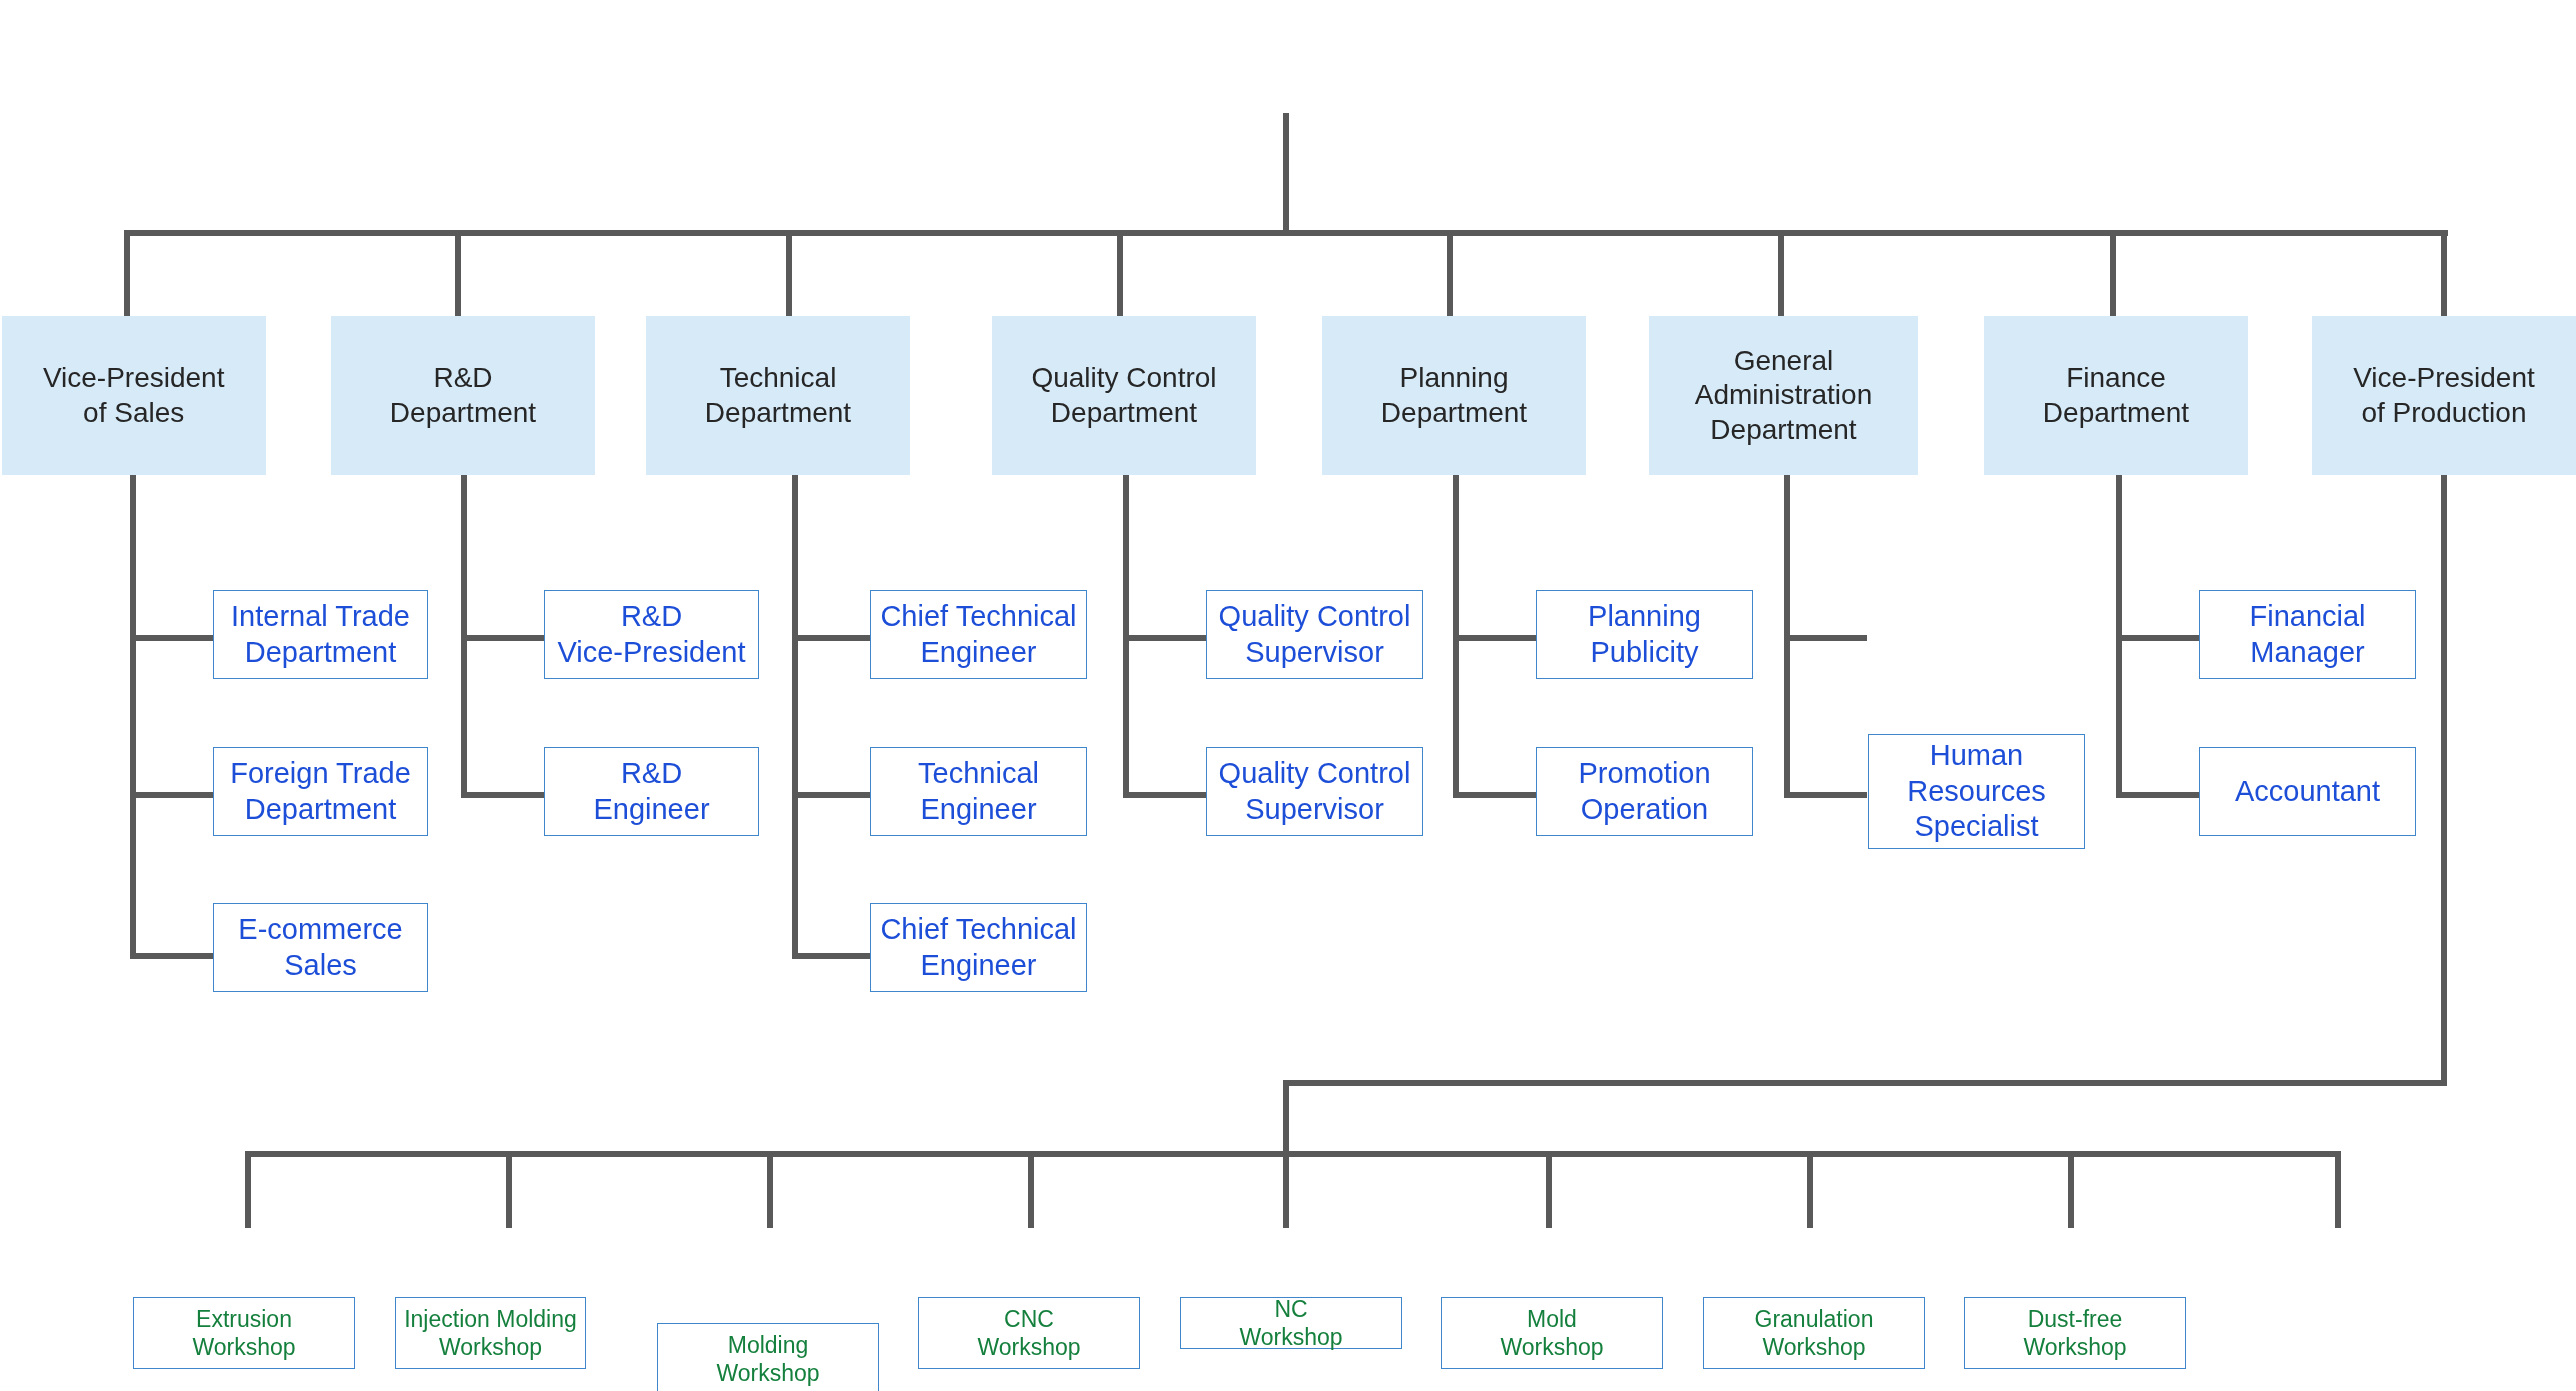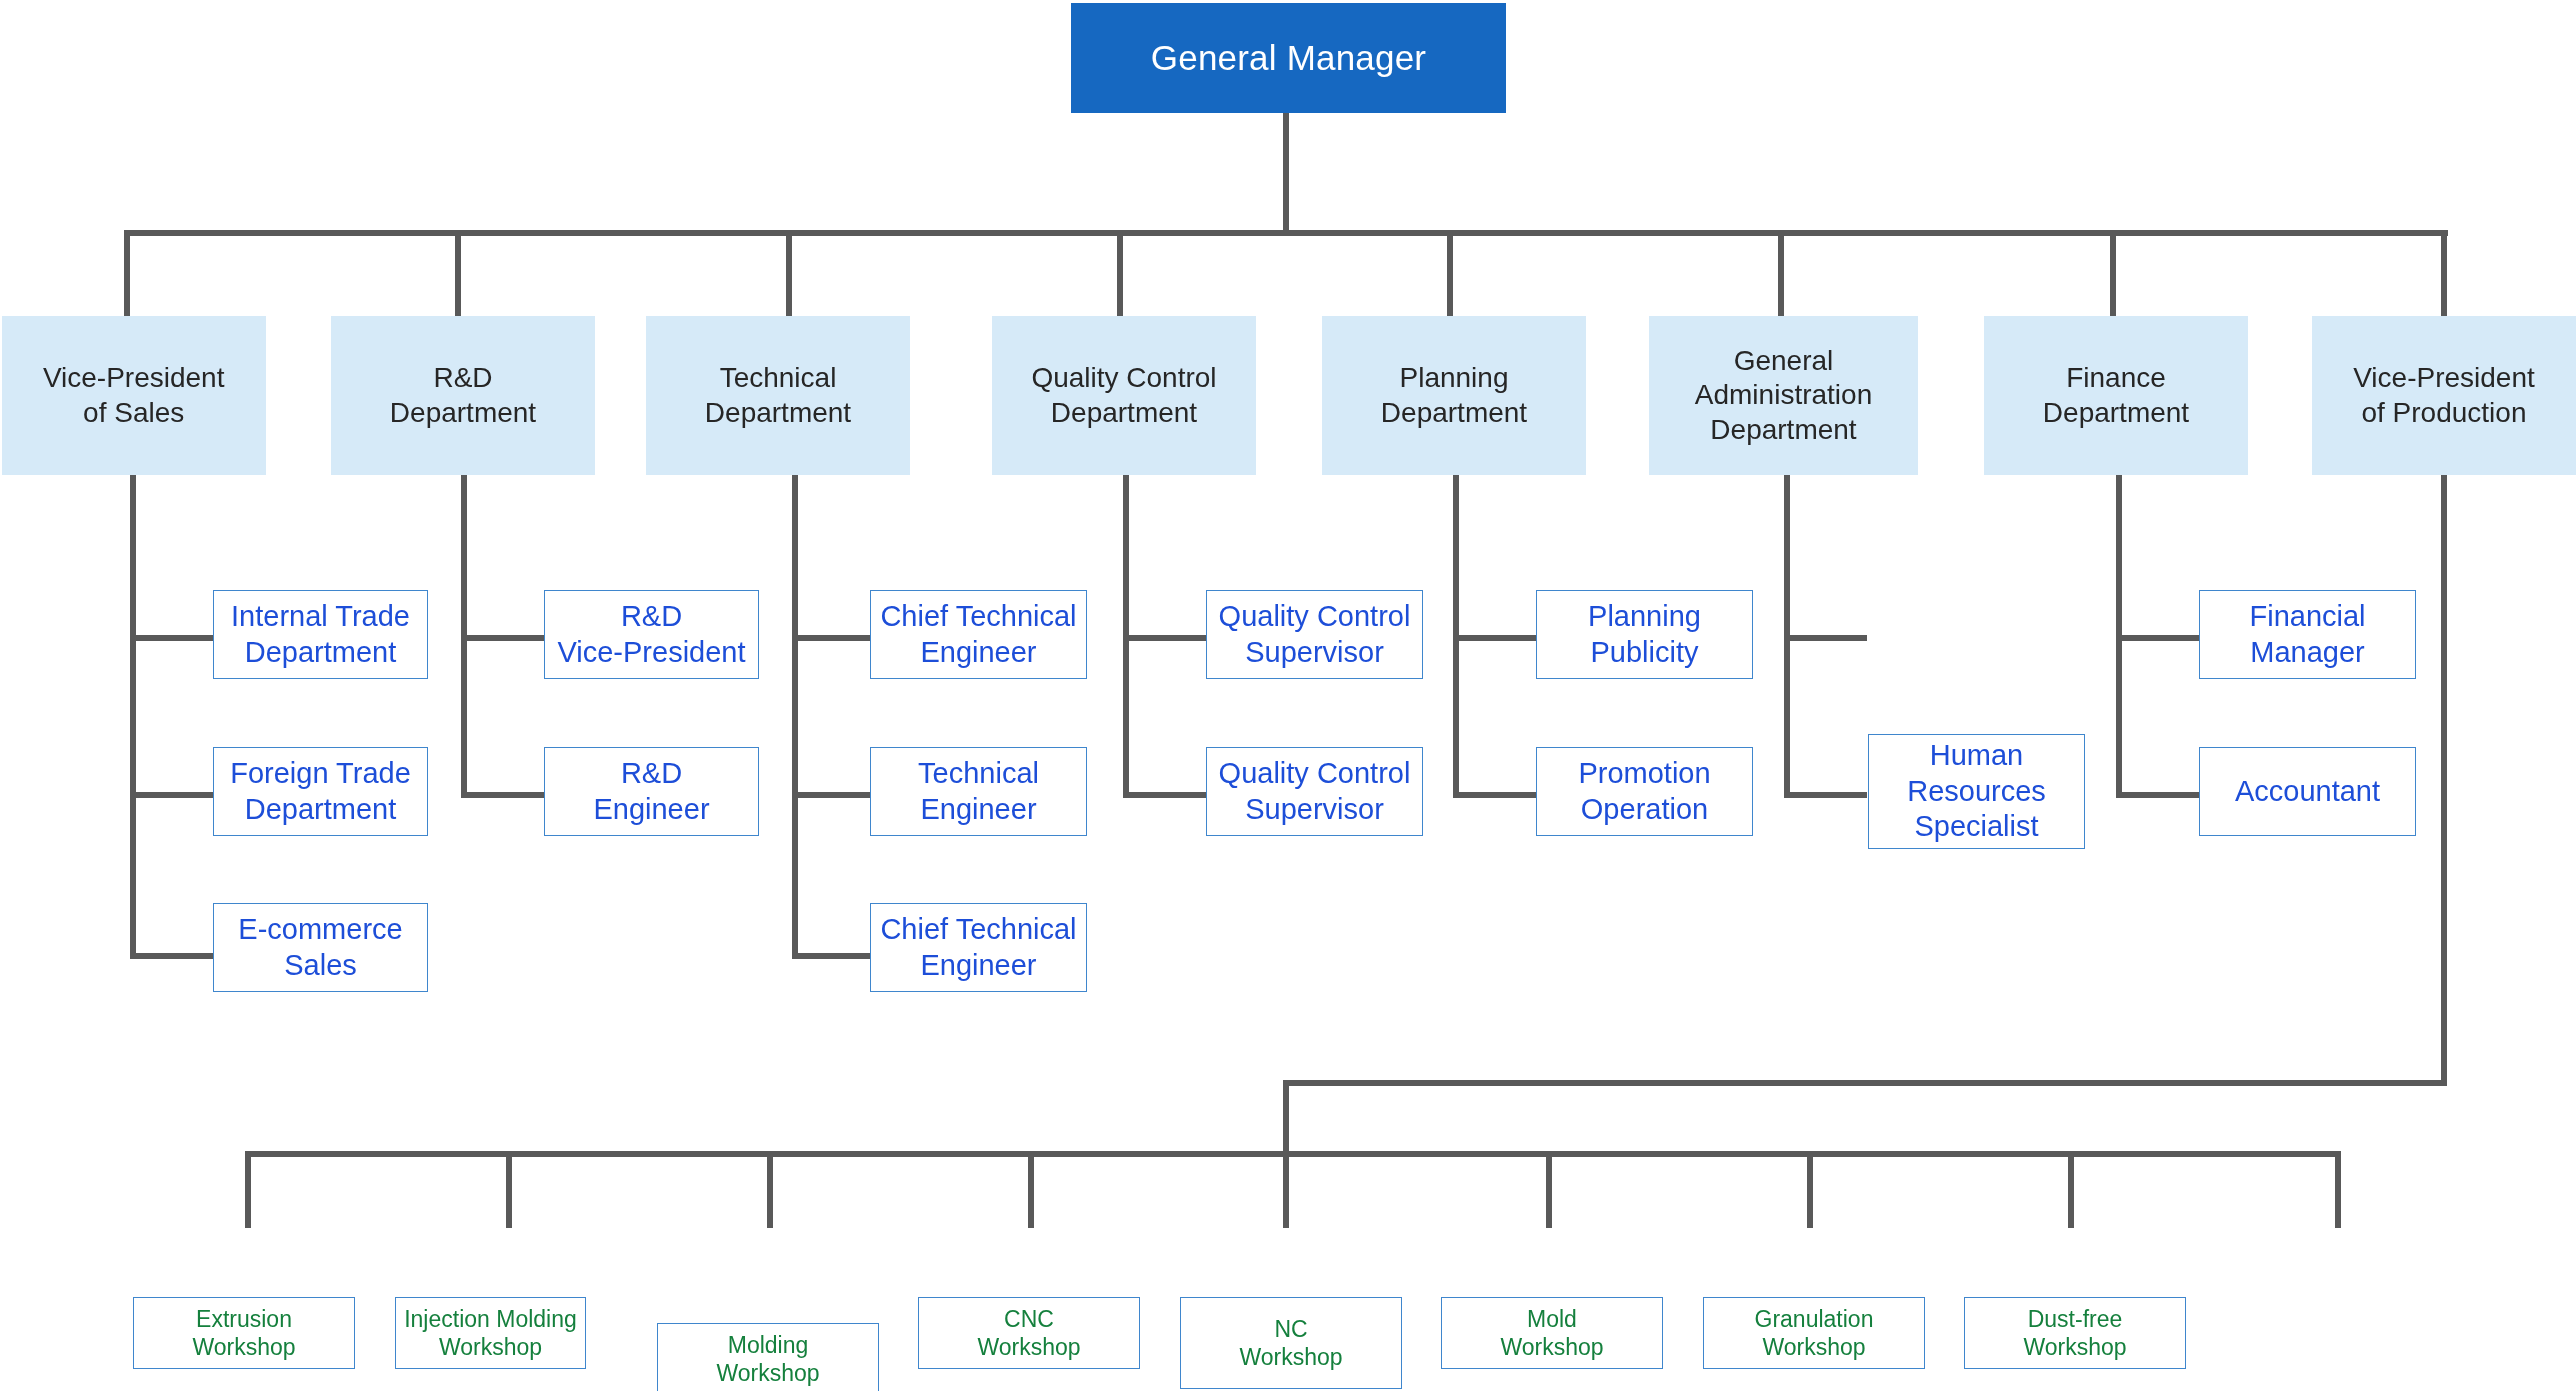--- a/index.html
+++ b/index.html
@@ -62,23 +62,20 @@
     font-size: 23px;
   }
 
   .node span { display: block; padding: 0 5.2px; white-space: pre-line; }
 </style>
 </head>
 <body>
 
 <div id="canvas">
 
-  <div class="node node-root" style="left:1071px; top:3.4px; width:435px; height:110px;">
-    <span>General Manager</span>
-  </div>
 
   <div class="conn conn-v" style="left:1283px; top:113px; width:6px; height:120px;"></div>
 
   <div class="conn conn-h" style="left:124px; top:230px; width:2324px; height:6px;"></div>
 
   <div class="conn conn-v" style="left:124px;  top:230px; height:86px;"></div>
   <div class="conn conn-v" style="left:455px;  top:230px; height:86px;"></div>
   <div class="conn conn-v" style="left:786px;  top:230px; height:86px;"></div>
   <div class="conn conn-v" style="left:1117px; top:230px; height:86px;"></div>
   <div class="conn conn-v" style="left:1447px; top:230px; height:86px;"></div>
@@ -242,21 +239,21 @@
 Workshop</span>
   </div>
   <div class="node node-shop" style="left:657px; top:1323px; width:222px; height:72px;">
     <span>Molding
 Workshop</span>
   </div>
   <div class="node node-shop" style="left:918px; top:1297px; width:222px; height:72px;">
     <span>CNC
 Workshop</span>
   </div>
-  <div class="node node-shop" style="left:1180px; top:1297px; width:222px; height:92px;">
+  <div class="node node-shop" style="left:1180px; top:1297px; width:222px; height:52px;">
     <span>NC
 Workshop</span>
   </div>
   <div class="node node-shop" style="left:1441px; top:1297px; width:222px; height:72px;">
     <span>Mold
 Workshop</span>
   </div>
   <div class="node node-shop" style="left:1703px; top:1297px; width:222px; height:72px;">
     <span>Granulation
 Workshop</span>

